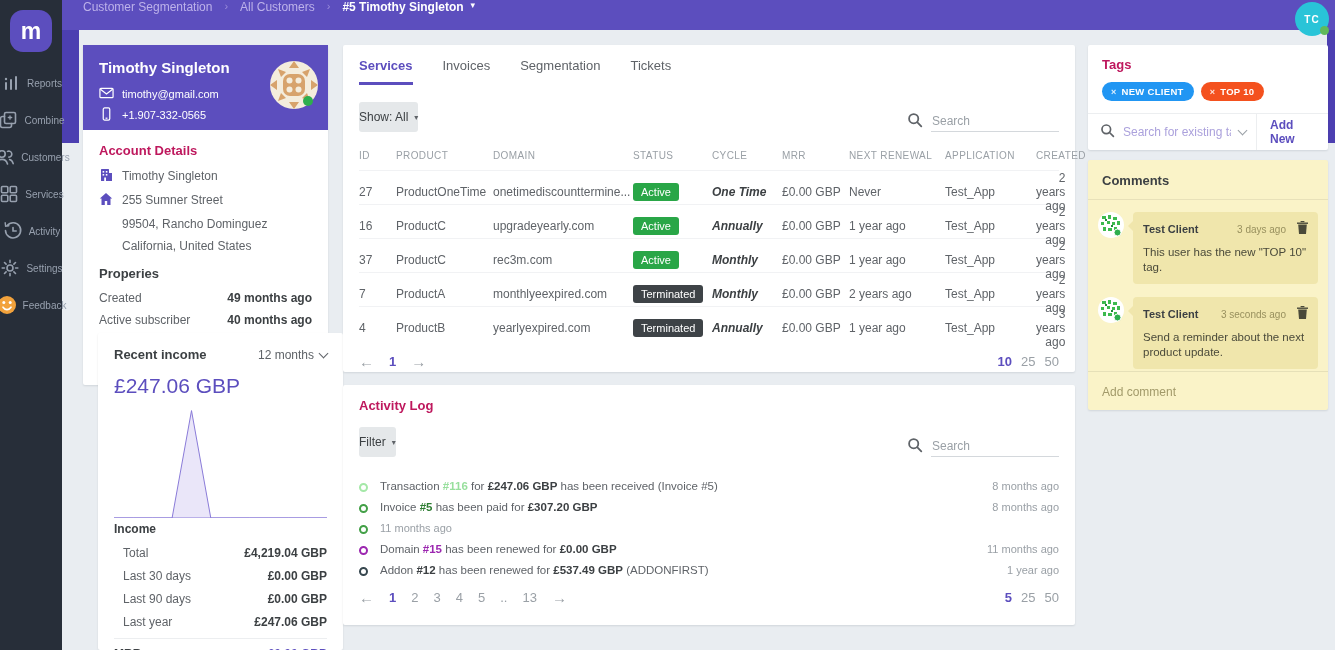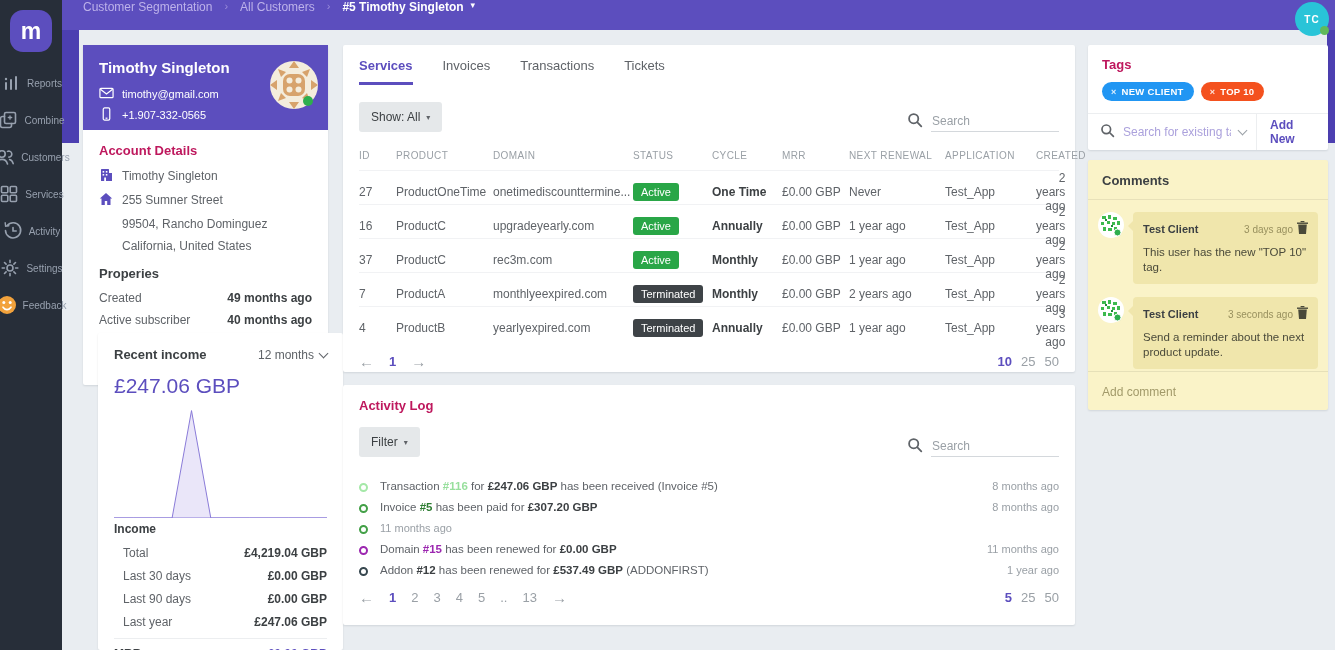--- a/index.html
+++ b/index.html
@@ -54,31 +54,31 @@
   .inc-row .il { color:#5F6368; } .inc-row .iv { font-weight:bold; color:#3C4043; }
   .mrr-row { display:flex; justify-content:space-between; font-size:12px; border-top:1px solid #ECEEF0; padding-top:8px; }
   .mrr-row .il { font-weight:bold; color:#3C4043; } .mrr-row .iv { font-weight:bold; color:var(--accent,#5C4EBE); }
 
   
   .svc-card { left:343px; top:45px; width:732px; height:327px; padding:13px 16px 0; }
   .tabs { display:flex; gap:30px; }
   .tab { font-size:13px; color:#5F6368; padding-bottom:9px; cursor:pointer; }
   .tab.active { color:var(--accent,#5C4EBE); font-weight:bold; border-bottom:3px solid var(--accent,#5C4EBE); }
   .toolbar { margin-top:17px; display:flex; justify-content:space-between; align-items:flex-end; }
-  .gbtn { background:#E5E8EA; border:none; border-radius:3px; padding:8px 12px; font-size:12px; color:#3C4043; font-family:inherit; display:flex; align-items:center; gap:6px; cursor:pointer; }
+  .gbtn { background:#E5E8EA; border:none; border-radius:3px; padding:8px 0; font-size:12px; color:#3C4043; font-family:inherit; display:flex; align-items:center; gap:6px; cursor:pointer; }
   .gbtn .caret { font-size:8px; color:#5F6368; }
   .searchbox { display:flex; align-items:center; gap:8px; }
   .searchbox input { border:none; border-bottom:1px solid #D4D8DC; outline:none; font-size:12px; width:128px; padding:3px 1px; background:transparent; font-family:inherit; color:#3C4043; }
   .searchbox input::placeholder { color:#9AA0A6; }
 
   .tgrid { display:grid; grid-template-columns:37px 97px 140px 79px 70px 67px 96px 91px 1fr; align-items:center; }
   .thead { margin-top:18px; padding-bottom:9px; font-size:10px; color:#9AA0A6; letter-spacing:.4px; }
   .thead span:last-child { text-align:right; }
   .trow { height:34px; border-top:1px solid #F1F2F4; font-size:12px; color:#5F6368; }
-  .trow .cyc { font-weight:bold; color:#3C4043; }
+  .trow .cyc { font-weight:bold; color:#3C4043;font-style:italic; }
   .trow .dom { overflow:hidden; white-space:nowrap; padding-right:8px; }
   .trow .cr { text-align:right; }
   .badge { display:inline-block; padding:3px 8px; border-radius:3px; font-size:11px; color:#fff; }
   .badge-active { background:var(--active_green,#29A647); }
   .badge-terminated { background:var(--terminated_dark,#3E4347); }
 
   .pagerow { display:flex; justify-content:space-between; align-items:center; margin-top:13px; font-size:13px; color:#9AA0A6; }
   .pager { display:flex; gap:15px; align-items:center; }
   .pager .arrow { font-size:15px; cursor:pointer; }
   .pager .pg { cursor:pointer; }
@@ -113,21 +113,21 @@
 
   
   .comments-card { left:1088px; top:160px; width:240px; height:250px; background:var(--comment_bg,#FAF3C8); display:flex; flex-direction:column; border-radius:2px; box-shadow:0 1px 2px rgba(40,50,60,.12); position:absolute; }
   .com-head { padding:13px 14px 11px; font-size:13px; font-weight:bold; color:#3C4043; border-bottom:1px solid rgba(0,0,0,.07); }
   .com-body { flex:1; padding:12px 10px 0; overflow:hidden; }
   .comment { display:flex; gap:9px; margin-bottom:13px; }
   .bubble { position:relative; background:var(--comment_bubble,#F0E6AC); border-radius:4px; padding:8px 10px 9px; flex:1; }
   .bubble::before { content:""; position:absolute; left:-5px; top:9px; border:5px solid transparent; border-right-color:var(--comment_bubble,#F0E6AC); border-left:none; }
   .bub-head { display:flex; align-items:center; margin-bottom:7px; }
   .bub-author { font-size:11px; font-weight:bold; color:#3C4043; flex:1; }
-  .bub-time { font-size:10px; color:#98905E; margin-right:4px; }
+  .bub-time { font-size:10px; color:#98905E; margin-right:11px; }
   .bub-text { font-size:11.5px; color:#4A4A3A; line-height:15px; }
   .com-foot { border-top:1px solid rgba(0,0,0,.08); padding:10px 14px; }
   .com-foot input { border:none; outline:none; background:transparent; font-size:12px; color:#3C4043; width:100%; font-family:inherit; }
   .com-foot input::placeholder { color:#A29A6A; }
   .trash { cursor:pointer; color:#4A4A3A; }
 </style>
 </head>
 <body>
 
 <div class="sidebar">
@@ -337,21 +337,21 @@
   <div class="mrr-row">
     <span class="il">MRR</span>
       <span class="iv">£0.00 GBP</span>
   </div>
 </div>
 
 <div class="card svc-card">
   <div class="tabs">
     <span class="tab active">Services</span>
     <span class="tab">Invoices</span>
-    <span class="tab">Transactions</span>
+    <span class="tab">Segmentation</span>
     <span class="tab">Tickets</span>
   </div>
 
   <div class="toolbar">
     <button class="gbtn">
       <span>Show: All</span>
       <span class="caret">▾</span>
     </button>
     <div class="searchbox">
       <span>

